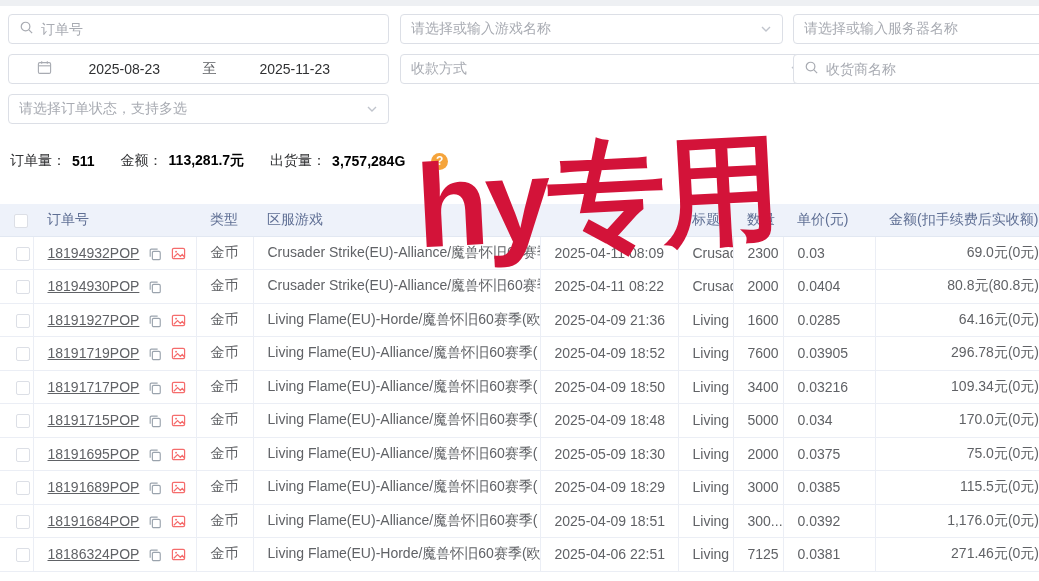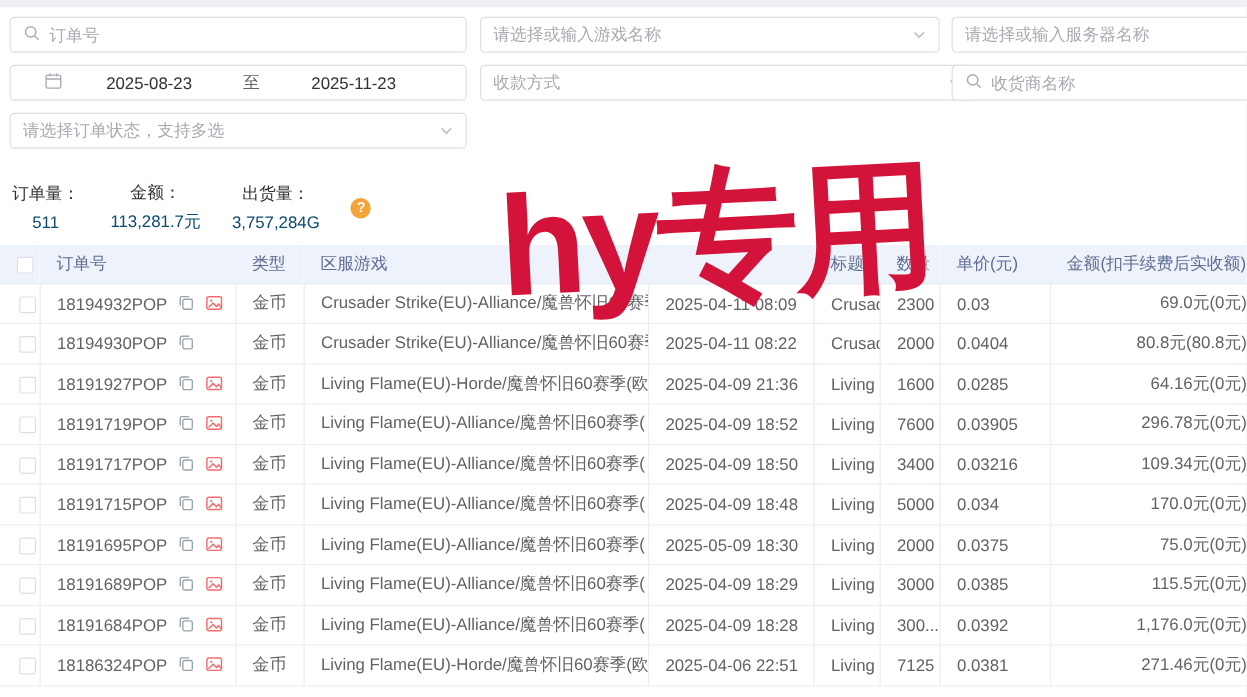--- a/index.html
+++ b/index.html
@@ -32,22 +32,22 @@
   .f-receiver { left:793px; top:54px; width:383px; }
   .f-status   { left:8px;   top:94px; width:381px;gap:34px; }
   .date-part { flex:1; text-align:center; color:#303133; }
   .date-sep  { flex:0 0 auto; color:#606266; padding:0 6px; }
 
   
   .stats {
     position:absolute; left:10px; top:152px; display:flex; align-items:center;
     gap:26px; font-size:14px; color:#303133;
   }
-  .stat { display:flex; align-items:center; gap:6px;flex-direction:column; }
-  .stat .val { color:#0c4a6e; font-weight:400; }
+  .stat { display:flex; align-items:center; gap:6px; }
+  .stat .val { color:#000000; font-weight:700; }
   .qmark {
     width:17px; height:17px; border-radius:50%; background:#f5a43b; color:#fff;
     font-size:12px; font-weight:700; display:flex; align-items:center;
     justify-content:center; cursor:pointer;
   }
 
   
   .watermark {
     position:absolute; left:416px; top:138px; z-index:20;
     font-size:118px; line-height:1; font-weight:800; letter-spacing:-3px;
@@ -76,21 +76,21 @@
   th.col-qty   { text-align:center; padding:0; }
   td.col-qty   { text-align:left; padding:0 4px; }
   th.col-price { text-align:right; padding:0 20px 0 0; }
   td.col-price { text-align:left; padding:0 20px 0 0; }
   th.col-amt   { text-align:right; padding:0 14px 0 0; }
   td.col-amt   { text-align:right; padding:0 14px 0 0; }
   .checkbox {
     display:inline-block; width:14px; height:14px; border:1px solid #dcdfe6;
     border-radius:2px; background:#fff; vertical-align:middle; cursor:pointer;
   }
-  .order-cell { display:flex; align-items:flex-start; gap:9px; }
+  .order-cell { display:flex; align-items:flex-end; gap:9px;text-decoration:underline; }
   .order-cell .icon-btn { display:flex; cursor:pointer; flex:0 0 auto; }
 </style>
 </head>
 <body>
 
 <div class="app">
   <div class="top-strip"></div>
 
   <div class="field f-order">
     <span>
@@ -435,21 +435,21 @@
             <svg width="15" height="15" viewBox="0 0 16 16">
                   <rect x="1.5" y="2.5" width="13" height="11" rx="1.5" fill="none" stroke="#f56c6c" stroke-width="1.3"></rect>
                   <circle cx="5.4" cy="6" r="1" fill="#f56c6c"></circle>
                   <path d="M3 12l4-4 3 3 2-2 2.5 3" fill="none" stroke="#f56c6c" stroke-width="1.3"></path>
                 </svg>
           </span>
         </span>
       </td>
       <td>金币</td>
       <td>Living Flame(EU)-Alliance/魔兽怀旧60赛季(</td>
-      <td>2025-04-09 18:28</td>
+      <td>2025-04-09 18:51</td>
       <td>Living Fl</td>
       <td class="col-qty">300...</td>
       <td class="col-price">0.0392</td>
       <td class="col-amt">1,176.0元(0元)</td>
     </tr>
         <tr>
       <td class="col-check"><span class="checkbox"></span></td>
       <td class="col-order">
         <span class="order-cell">
           <span>18186324POP</span>

